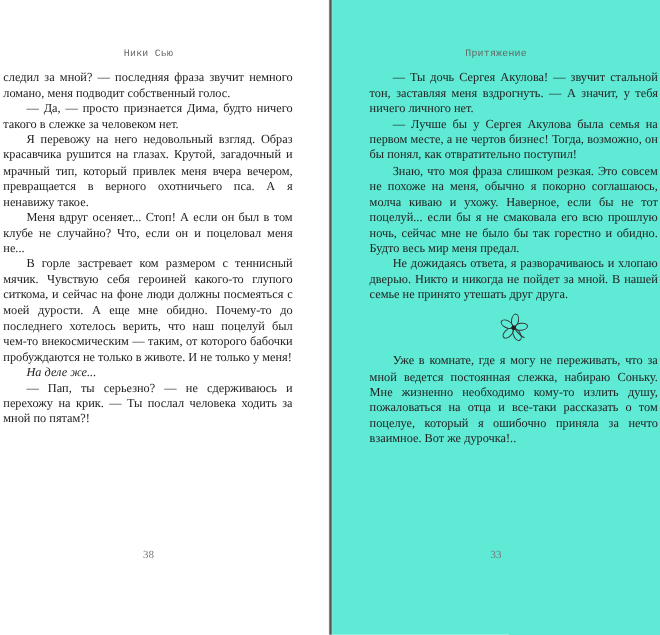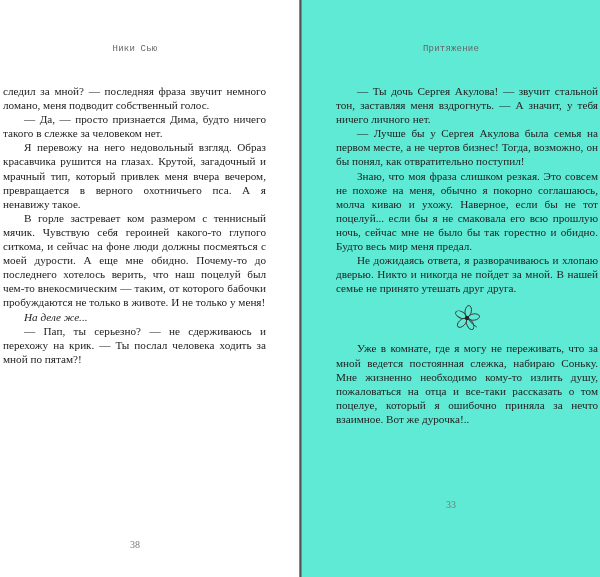--- a/index.html
+++ b/index.html
@@ -7,43 +7,44 @@
          font-family: "Liberation Serif", "DejaVu Serif", serif; color: #222; }
   .page { position: absolute; top: 0; height: 577px; }
   .page-left { left: 0; width: 300px; background: #ffffff; }
   .page-right { left: 302px; width: 298px; background: #5eead4; }
   .gutter { position: absolute; left: 299px; top: 0; width: 3px; height: 577px;
             background: linear-gradient(to right, #9a9a9a, #555 50%, #9a9a9a); }
   .running-head { position: absolute; top: 44px; width: 100%; text-align: center;
                   font-size: 9px; color: #666; letter-spacing: 0.2px; font-family: Liberation Mono, monospace; }
   .page-left .running-head { left: 0; width: 270px; }
   .page-right .running-head { left: 0; width: 298px; }
-  .text { position: absolute; top: 84px; font-size: 11.2px; line-height: 14.1px;
+  .text { position: absolute; top: 64px; font-size: 11.2px; line-height: 14.1px;
           text-align: justify; hyphens: manual; }
   .page-left .text { left: 3px; width: 263px; }
   .page-right .text { left: 34px; width: 262px; }
   .text p { margin: 0; text-indent: 21px; }
   .text p.noindent { text-indent: 0; }
   .text p.italic { font-style: italic; }
   .text p.last { text-align-last: left; }
   .ornament { display: flex; justify-content: center; height: 38px; align-items: center; margin: 4px 0 4px 0; }
   .ornament svg { width: 28px; height: 28px; }
   .folio { position: absolute; top: 499px; font-size: 10px; color: #777; text-align: center; }
-  .page-left .folio { left: 0; width: 270px; margin-top: 40px; }
+  .page-left .folio { left: 0; width: 270px; }
   .page-right .folio { left: 0; width: 298px; }
 </style>
 </head>
 <body>
 
 <div class="page page-left">
   <div class="running-head">Ники Сью</div>
   <div class="text">
     <p class="noindent">следил за мной? — последняя фраза звучит немного ломано, меня подводит собственный голос.</p>
     <p>— Да, — просто признается Дима, будто ничего такого в слежке за человеком нет.</p>
     <p>Я перевожу на него недовольный взгляд. Образ красавчика рушится на глазах. Крутой, загадочный и мрачный тип, который привлек меня вчера вечером, превращается в верного охотничьего пса. А я ненавижу такое.</p>
+    <p>Меня вдруг осеняет... Стоп! А если он был в том клубе не случайно? Что, если он и поцеловал меня не...</p>
     <p>В горле застревает ком размером с теннисный мячик. Чувствую себя героиней какого-то глупого ситкома, и сейчас на фоне люди должны посмеяться с моей дурости. А еще мне обидно. Почему-то до последнего хотелось верить, что наш поцелуй был чем-то внекосмическим — таким, от которого бабочки пробуждаются не только в животе. И не только у меня!</p>
     <p class="italic">На деле же...</p>
     <p>— Пап, ты серьезно? — не сдерживаюсь и перехожу на крик. — Ты послал человека ходить за мной по пятам?!</p>
   </div>
   <div class="folio">38</div>
 </div>
 
 <div class="gutter"></div>
 
 <div class="page page-right">

